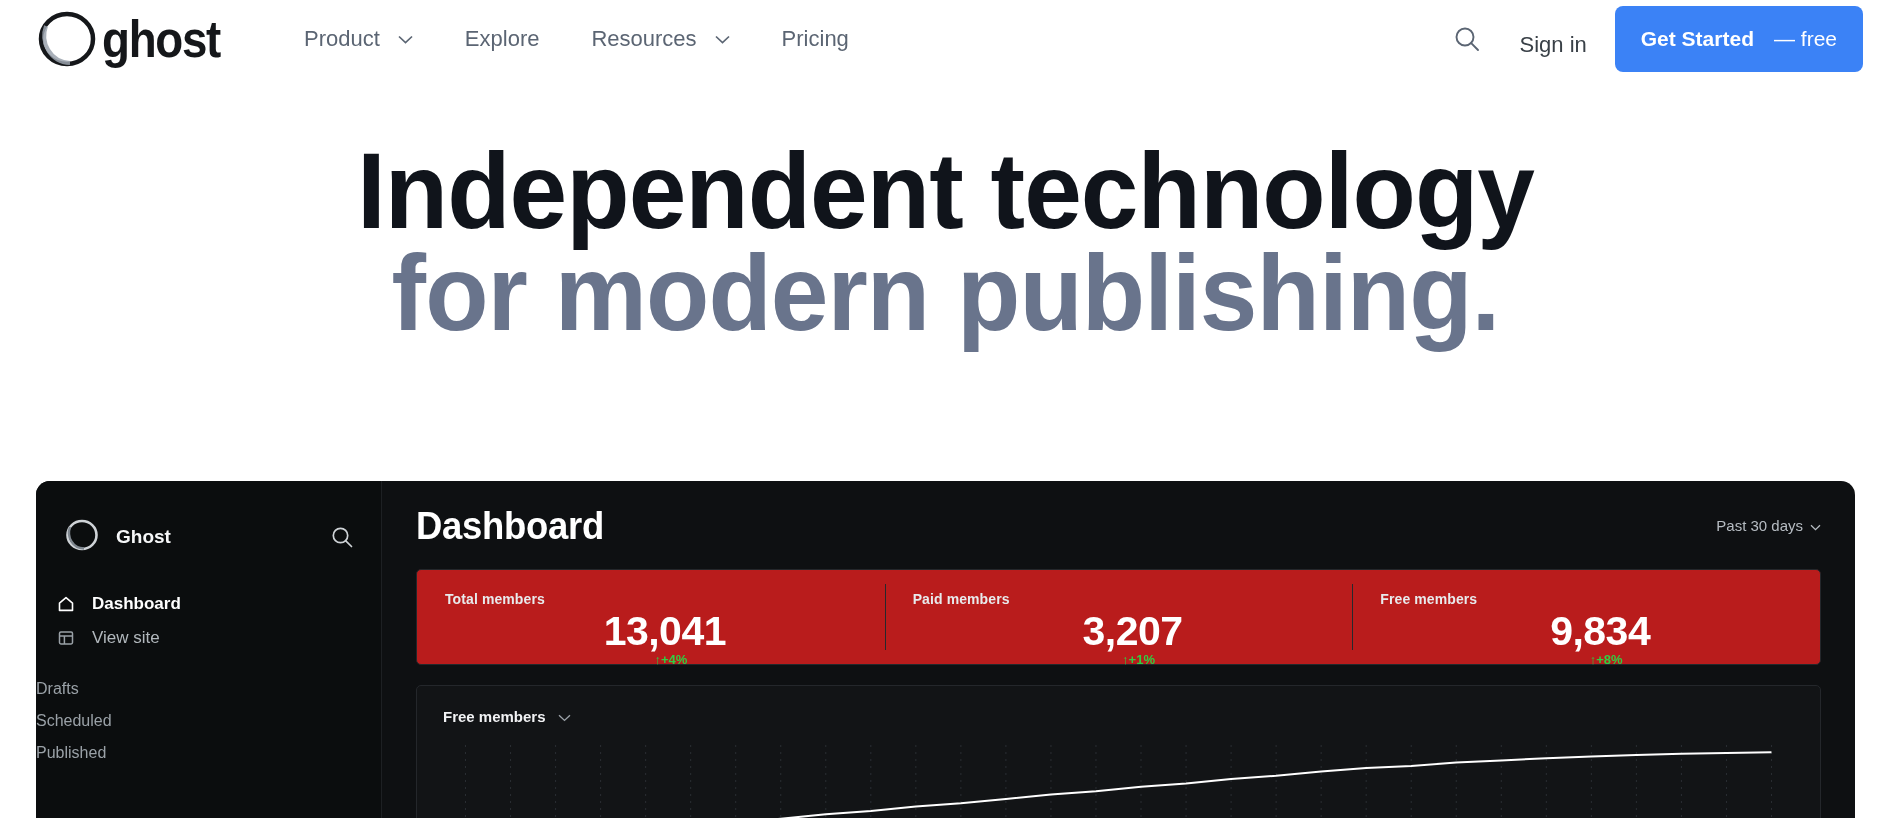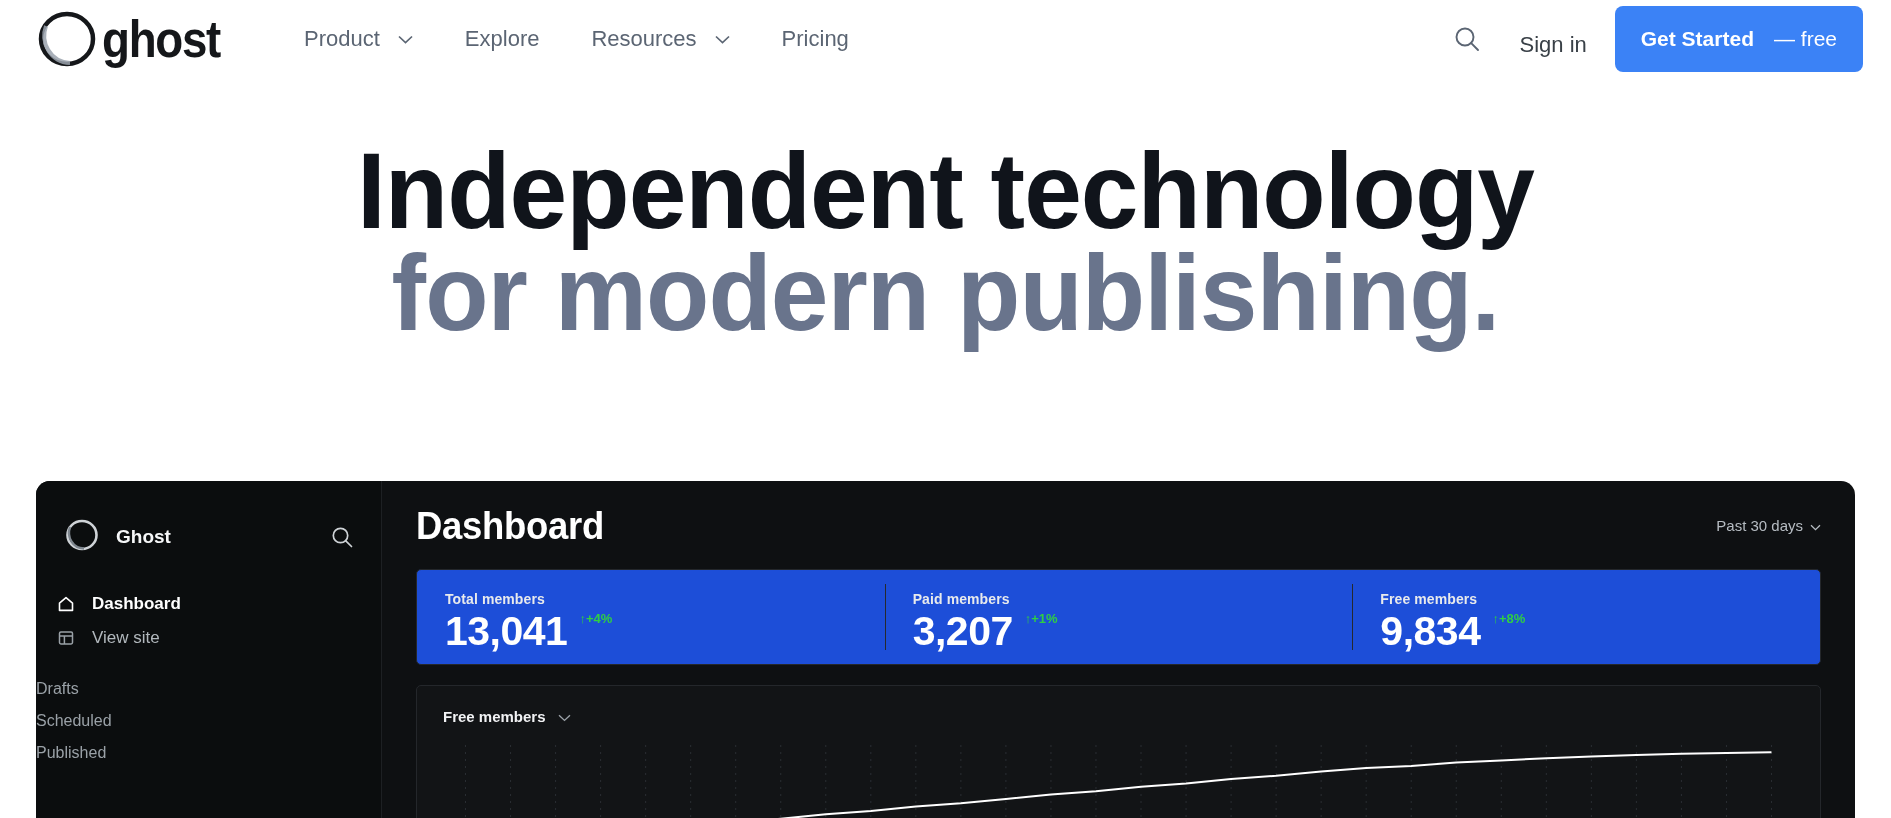--- a/index.html
+++ b/index.html
@@ -116,35 +116,35 @@
     font-weight:700; font-size:38px; color:#ffffff; letter-spacing:-0.3px;
     transform:scaleX(0.96); transform-origin:left center;
   }
   .range-pick{
     margin-left:auto; display:flex; align-items:flex-end; gap:7px;
     font-size:15px; color:#b6bcc2; cursor:pointer; margin-top:12px; white-space:nowrap;
   }
 
   .stats-card{
     margin-top:21px;
-    background:#1d4ed8;
+    background:#b91c1c;
     border:1px solid #24272b;
     border-radius:5px;
     height:96px;
     display:flex; align-items:stretch;
   }
   .stat{
     flex:1; padding:21px 0 0 28px; position:relative;
   }
   .stat + .stat::before{
     content:""; position:absolute; left:0; top:14px; bottom:14px;
     width:1px; background:#26292d;
   }
   .stat-label{ font-size:14px; font-weight:700; color:#e8eaec; letter-spacing:.1px; }
-  .stat-row{ display:flex; align-items:flex-start; margin-top:4px; }
+  .stat-row{ display:flex; align-items:center; margin-top:4px;flex-direction:column; }
   .stat-value{
     font-family:"Liberation Sans Narrow","Liberation Sans",sans-serif;
     font-size:41px; font-weight:700; color:#ffffff; letter-spacing:-0.5px; line-height:1;
   }
   .stat-delta{ margin-left:12px; font-size:13px; font-weight:700; color:#30cf43; white-space:nowrap; }
 
   .chart-card{
     margin-top:20px;
     background:#121416;
     border:1px solid #24272b;

